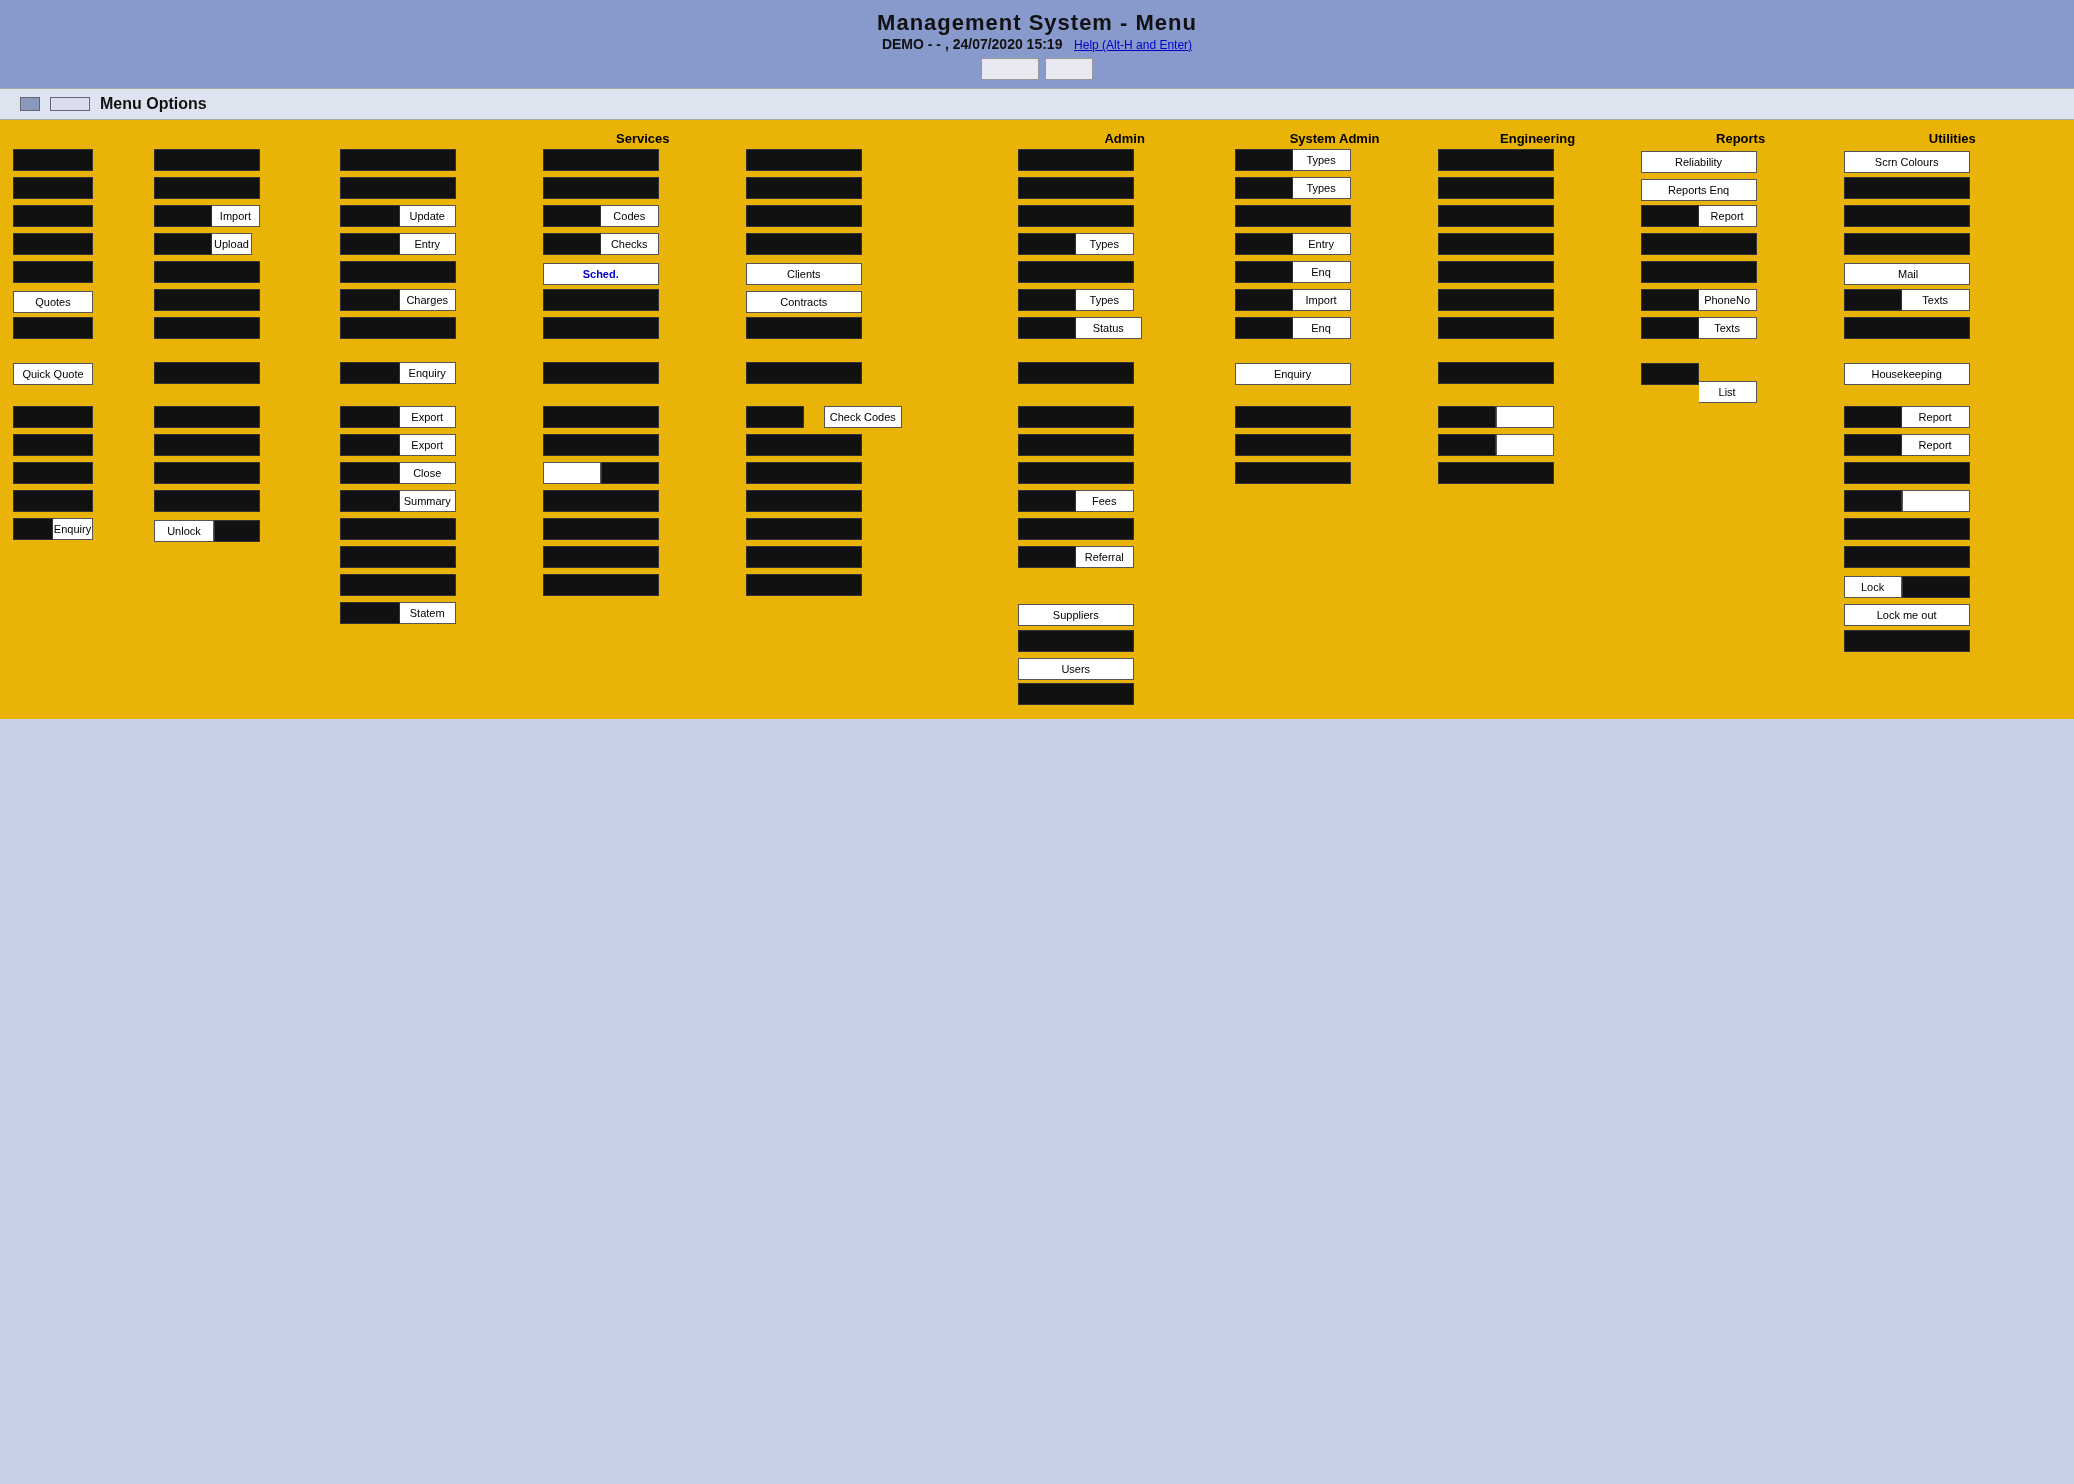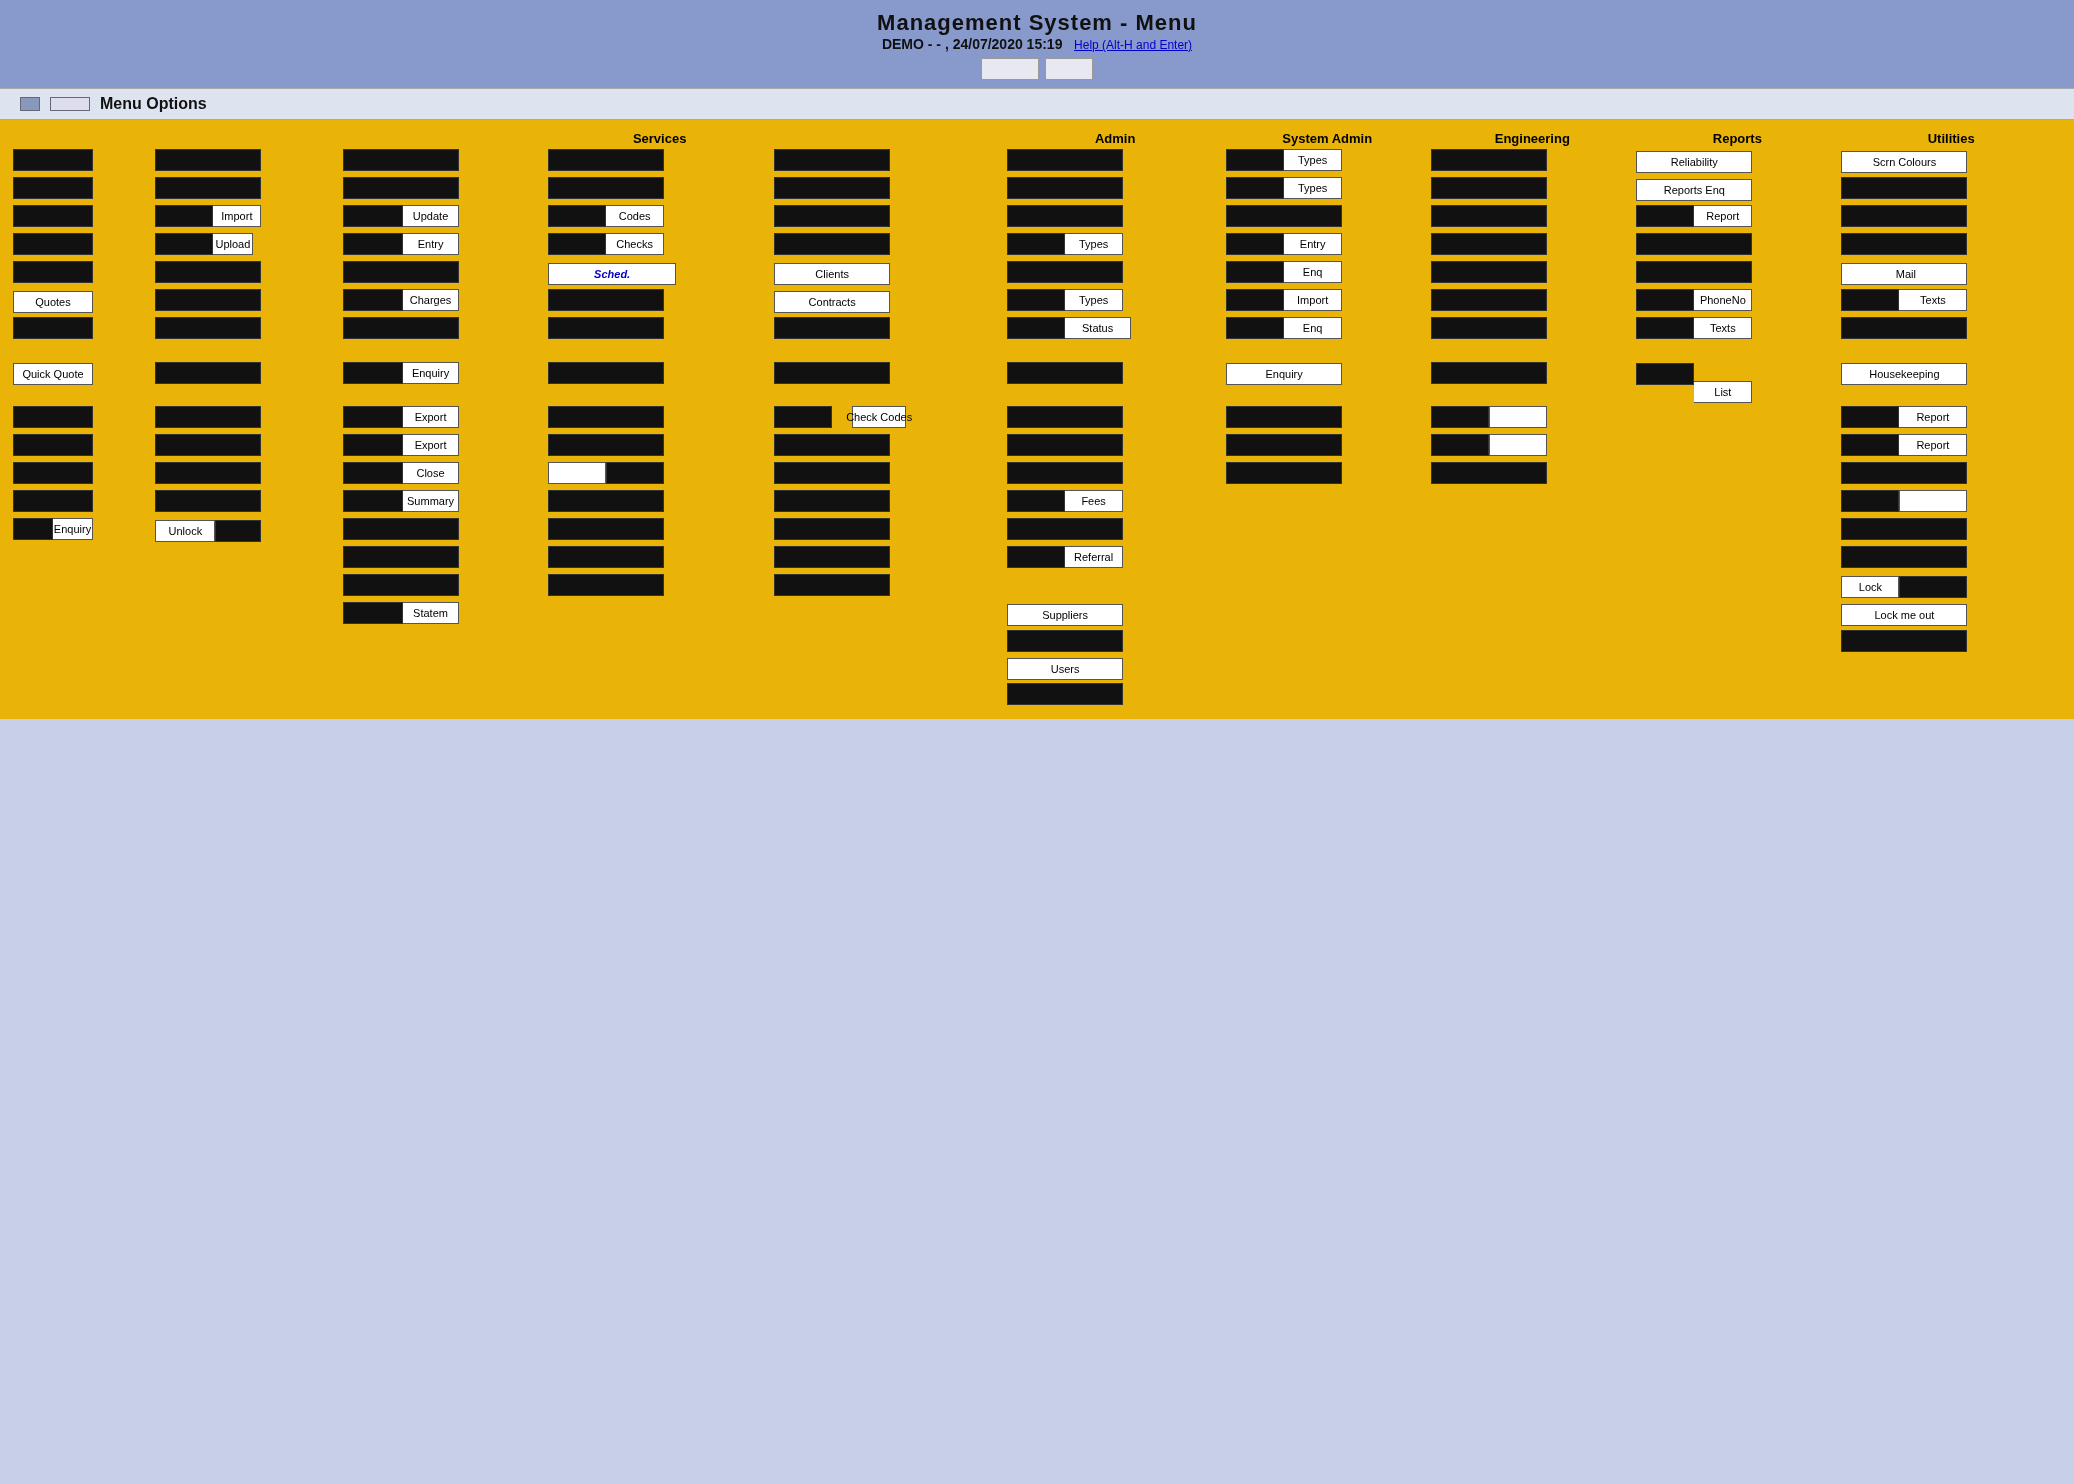--- a/index.html
+++ b/index.html
@@ -288,21 +288,21 @@
       <td><div class="blk full-blk" style="width:116px;"></div></td>
       <td><div class="blk full-blk" style="width:116px;"></div></td>
       <td><div class="blk full-blk" style="width:126px;"></div></td>
     </tr>
 
     <tr>
       <td><div class="blk full-blk" style="width:80px;"></div></td>
       <td><div class="blk full-blk" style="width:106px;"></div></td>
       <td><div class="blk full-blk" style="width:116px;"></div></td>
       <td>
-        <button class="btn-label-blue" style="width:128px;font-style:italic;">Sched.</button>
+        <button class="btn-label-blue" style="width:116px;">Sched.</button>
       </td>
       <td>
         <button class="btn-label-white" style="width:116px;">Clients</button>
       </td>
       <td><div class="blk full-blk" style="width:116px;"></div></td>
       <td>
         <div class="cell-combo">
           <div class="blk" style="width:58px;"></div>
           <button class="lbl-right" style="width:58px;">Enq</button>
         </div>
@@ -419,21 +419,21 @@
       <td>
         <div class="cell-combo">
           <div class="blk" style="width:60px;"></div>
           <button class="lbl-right" style="width:56px;">Export</button>
         </div>
       </td>
       <td><div class="blk full-blk" style="width:116px;"></div></td>
       <td>
         <div class="cell-combo">
           <div class="blk" style="width:58px;"></div>
-          <button class="btn-label-white" style="width:54px;margin-left:20px;">Check Codes</button>
+          <button class="btn-label-white" style="width:78px;margin-left:20px;">Check Codes</button>
         </div>
       </td>
       <td><div class="blk full-blk" style="width:116px;"></div></td>
       <td><div class="blk full-blk" style="width:116px;"></div></td>
       <td>
         <div class="cell-combo">
           <div class="blk" style="width:58px;"></div>
           <div style="width:58px;border:1px solid #555;height:22px;background:#fff;"></div>
         </div>
       </td>

